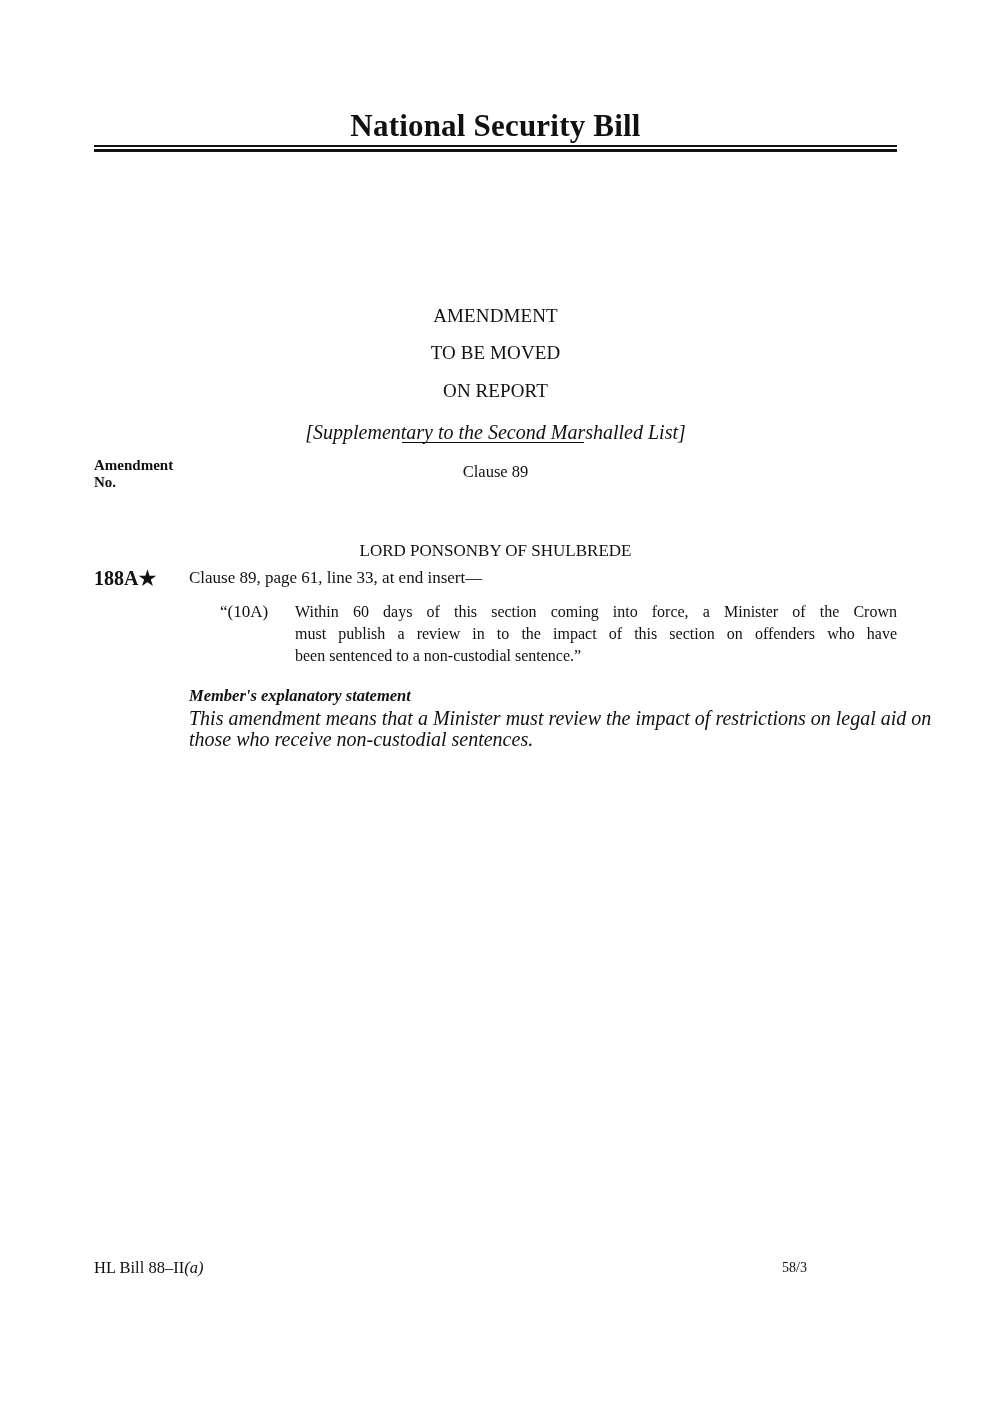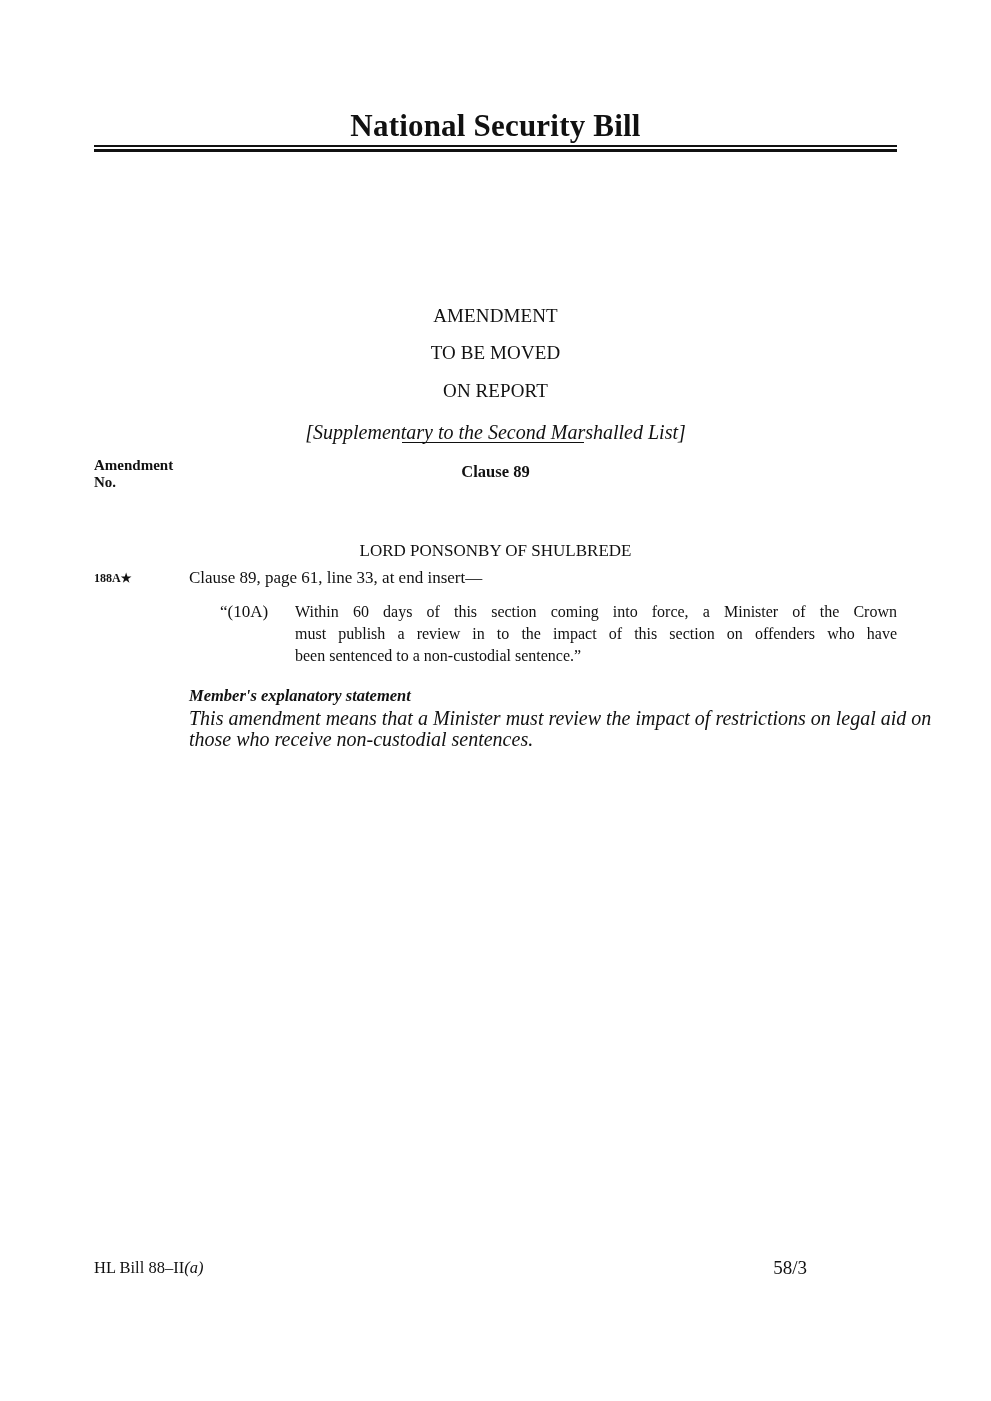--- a/index.html
+++ b/index.html
@@ -70,38 +70,38 @@
       left: 94px; top: 457px;
       font-family: "Liberation Serif", serif;
       font-weight: bold;
       font-size: 15px;
       line-height: 17px;
     }
     .clause-heading {
       left: 94px; width: 803px; top: 462px;
       text-align: center;
       font-family: "Liberation Serif", serif;
-      font-weight: bold;
+      font-weight: normal;
       font-size: 16.5px;
       line-height: 20px;
     }
     .member-name {
       left: 94px; width: 803px; top: 517px;
       text-align: center;
       font-family: "Liberation Serif", serif;
       font-size: 17px;
       line-height: 20px;
       margin-top: 24px;
     }
 
     .amend-number {
       left: 94px; top: 568px;
       font-family: "Liberation Serif", serif;
       font-weight: bold;
-      font-size: 12px;
+      font-size: 20px;
       line-height: 20px;
     }
     .amend-instruction {
       left: 189px; top: 568px;
       font-family: "Liberation Serif", serif;
       font-size: 17px;
       line-height: 20px;
     }
     .sub-label {
       left: 220px; top: 601px;
@@ -146,21 +146,21 @@
     .footer-left {
       left: 94px; top: 1258px;
       font-family: "Liberation Serif", serif;
       font-size: 16.5px;
       line-height: 20px;
     }
     .footer-left .ital { font-style: italic; }
     .footer-right {
       right: 94px; top: 1258px;
       font-family: "Liberation Serif", serif;
-      font-size: 19px;
+      font-size: 14px;
       line-height: 20px;
       text-align: right;
     }
   </style>
 </head>
 <body>
 
 <div class="page">
 
   <div class="abs title">National Security Bill</div>

